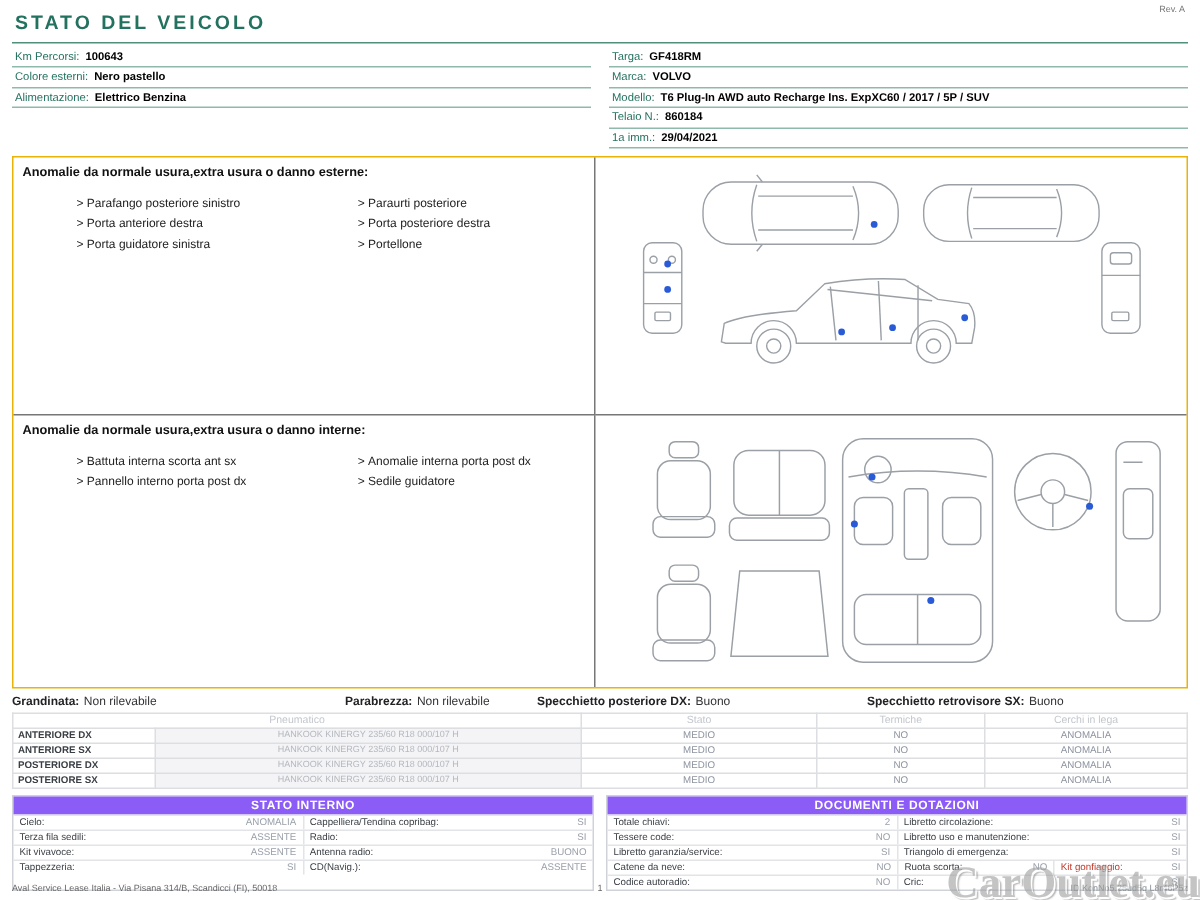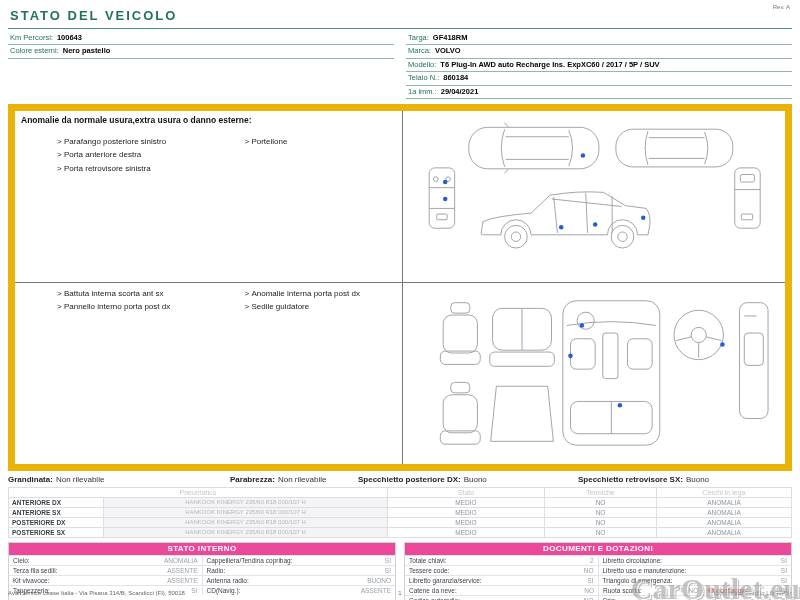--- a/index.html
+++ b/index.html
@@ -16,21 +16,21 @@
 
   
   .info{display:flex;gap:12px;margin-top:3px;}
   .info-col{flex:1;}
   .info-row{border-bottom:1px solid #8fb9aa;padding:1px 2px 2px;font-size:7.5px;line-height:1.25;}
   .info-label{color:#23715f;margin-right:4px;margin-top:47px;}
   .info-value{font-weight:bold;color:#000;text-align:right;}
   .wrap{display:inline-block;max-width:258px;vertical-align:top;}
 
   
-  .midgrid{margin-top:5px;border:7px solid #eab308;display:grid;
+  .midgrid{margin-top:5px;border:1px solid #eab308;display:grid;
     grid-template-columns:388px 1fr;grid-template-rows:172px 181px;}
   .cell{box-sizing:border-box;}
   .c-tl{border-right:1px solid #777;border-bottom:1px solid #777;padding:4px 6px;}
   .c-tr{border-bottom:1px solid #777;padding:2px;}
   .c-bl{border-right:1px solid #777;padding:4px 6px;}
   .c-br{padding:2px;}
   .sec-title{font-weight:bold;font-size:8.5px;color:#111;margin-bottom:10px;}
   .dmg-cols{display:flex;}
   .dmg-cols ul{list-style:none;margin:0;padding:0;flex:1;}
   .dmg-cols li{font-size:8px;color:#222;line-height:1.7;margin-left:36px;}
@@ -53,21 +53,21 @@
   table.tyres th,table.tyres td{border:1px solid #dcdee2;padding:1px 3px;}
   table.tyres th{color:#c3c7cd;font-weight:normal;font-size:7px;text-align:center;}
   td.pos{font-weight:bold;color:#3a3f45;font-size:6.5px;width:88px;}
   td.spec{text-align:center;color:#b4b8be;font-size:6px;background:#f4f4f6;}
   td.tval{text-align:center;color:#8d93a0;font-size:6.5px;}
   .col-stato{width:150px;}.col-term{width:105px;}.col-cerchi{width:128px;}
 
   
   .bottom{display:flex;gap:8px;margin-top:4px;}
   .bt{flex:1;border:1px solid #cfd3d9;}
-  .bt-head{background:#ec4899;color:#fff;font-weight:bold;font-size:8px;
+  .bt-head{background:#8b5cf6;color:#fff;font-weight:bold;font-size:8px;
     text-align:center;padding:1.5px 0;letter-spacing:.4px;}
   .bt-row{display:flex;border-top:1px solid #e2e4e8;}
   .bt-pair{flex:1;display:flex;justify-content:space-between;padding:1px 4px;box-sizing:border-box;}
   .bt-pair + .bt-pair{border-left:1px solid #e2e4e8;}
   .bt-label{font-size:6.5px;color:#3a3f45;}
   .bt-value{font-size:6.5px;color:#9aa0ab;}
   .bt-pair.half{flex:0 0 50%;}
   .bt-pair.q1{flex:0 0 27%;}
   .bt-pair.q2{flex:0 0 23%;}
   .red{color:#c0392b;}
@@ -93,20 +93,23 @@
   </div>
 
   <div class="info">
     <div class="info-col">
       <div class="info-row">
         <span class="info-label">Km Percorsi:</span><span class="info-value">100643</span>
       </div>
       <div class="info-row">
         <span class="info-label">Colore esterni:</span><span class="info-value">Nero pastello</span>
       </div>
+      <div class="info-row">
+        <span class="info-label">Alimentazione:</span><span class="info-value">Elettrico Benzina</span>
+      </div>
     </div>
     <div class="info-col">
       <div class="info-row">
         <span class="info-label">Targa:</span><span class="info-value">GF418RM</span>
       </div>
       <div class="info-row">
         <span class="info-label">Marca:</span><span class="info-value">VOLVO</span>
       </div>
       <div class="info-row">
         <span class="info-label">Modello:</span><span class="info-value wrap">T6 Plug-In AWD auto Recharge Ins. ExpXC60 / 2017 / 5P / SUV</span>
@@ -121,23 +124,25 @@
   </div>
 
   <div class="midgrid">
 
     <div class="cell c-tl">
       <div class="sec-title">Anomalie da normale usura,extra usura o danno esterne:</div>
       <div class="dmg-cols">
         <ul>
           <li>Parafango posteriore sinistro</li>
           <li>Porta anteriore destra</li>
-          <li>Porta retrovisore sinistra</li>
+          <li>Porta guidatore sinistra</li>
         </ul>
         <ul>
+          <li>Paraurti posteriore</li>
+          <li>Porta posteriore destra</li>
           <li>Portellone</li>
         </ul>
       </div>
     </div>
 
     <div class="cell c-tr diagbox">
       <svg viewBox="0 0 390 170" preserveAspectRatio="xMidYMid meet">
         <g class="ln">
 
           <rect x="20" y="55" width="27" height="64" rx="6"></rect>
@@ -181,20 +186,21 @@
           <circle cx="37" cy="88" r="2.4"></circle>
           <circle cx="183" cy="42" r="2.4"></circle>
           <circle cx="160" cy="118" r="2.4"></circle>
           <circle cx="196" cy="115" r="2.4"></circle>
           <circle cx="247" cy="108" r="2.4"></circle>
         </g>
       </svg>
     </div>
 
     <div class="cell c-bl">
+      <div class="sec-title">Anomalie da normale usura,extra usura o danno interne:</div>
       <div class="dmg-cols">
         <ul>
           <li>Battuta interna scorta ant sx</li>
           <li>Pannello interno porta post dx</li>
         </ul>
         <ul>
           <li>Anomalie interna porta post dx</li>
           <li>Sedile guidatore</li>
         </ul>
       </div>

